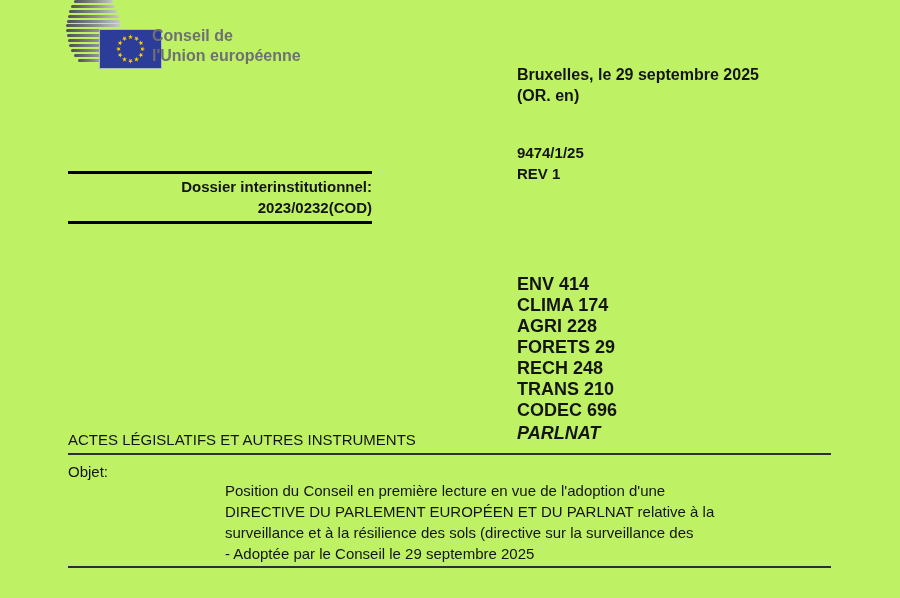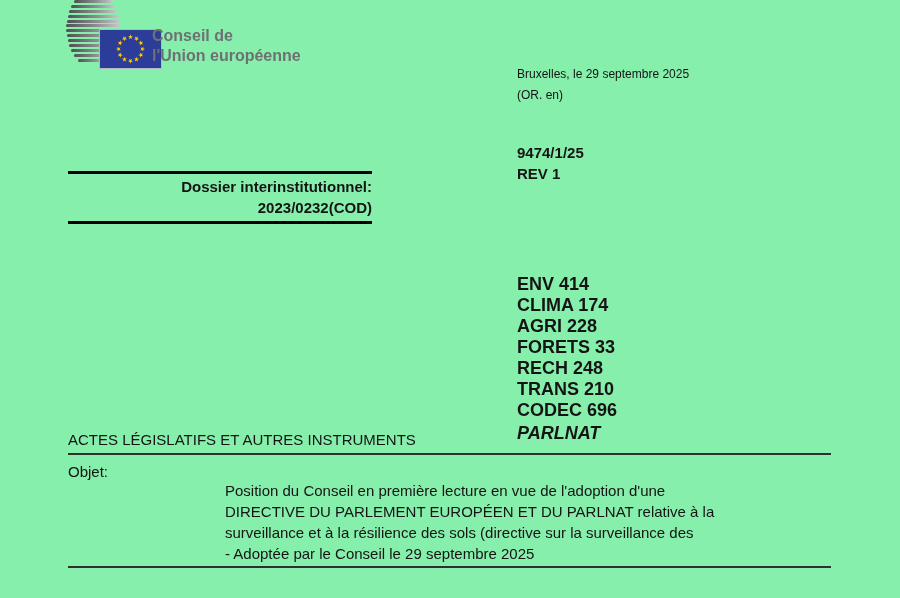--- a/index.html
+++ b/index.html
@@ -4,21 +4,21 @@
 <style>
   html, body {
     margin: 0;
     padding: 0;
     background: #ffffff;
   }
   .page {
     position: relative;
     width: 900px;
     height: 598px;
-    background: #86efac;
+    background: #bef264;
     font-family: "Liberation Sans", sans-serif;
     color: #141414;
     overflow: hidden;
   }
 
   
   .stripes {
     position: absolute;
     left: 65px;
     top: 0;
@@ -52,22 +52,22 @@
     line-height: 20px;
     color: #6e7073;
     white-space: nowrap;
   }
 
   
   .date-block {
     position: absolute;
     left: 517px;
     top: 64px;
-    font-size: 12px;
-    font-weight: normal;
+    font-size: 16px;
+    font-weight: bold;
     line-height: 21px;
     white-space: nowrap;
   }
   .docnum-block {
     position: absolute;
     left: 517px;
     top: 142px;
     font-size: 15px;
     font-weight: bold;
     line-height: 21px;
@@ -202,21 +202,21 @@
   <div class="dossier-text">
     <div>Dossier interinstitutionnel:</div>
     <div>2023/0232(COD)</div>
   </div>
   <div class="rule-thick" style="top:221px"></div>
 
   <div class="codes">
     <div>ENV 414</div>
     <div>CLIMA 174</div>
     <div>AGRI 228</div>
-    <div>FORETS 33</div>
+    <div>FORETS 29</div>
     <div>RECH 248</div>
     <div>TRANS 210</div>
     <div>CODEC 696</div>
     <div class="parlnat">PARLNAT</div>
   </div>
 
   <div class="section-heading">ACTES LÉGISLATIFS ET AUTRES INSTRUMENTS</div>
   <div class="rule-thin" style="top:453px"></div>
 
   <div class="objet-label">Objet:</div>

